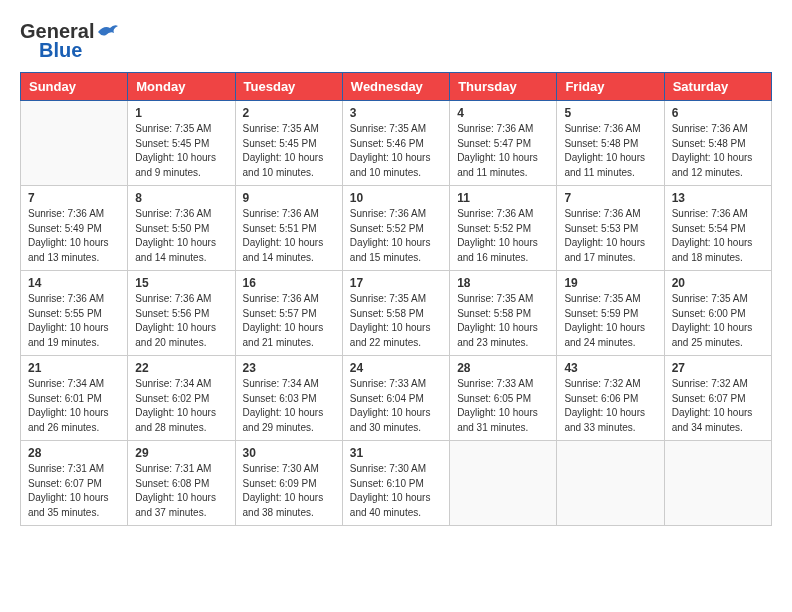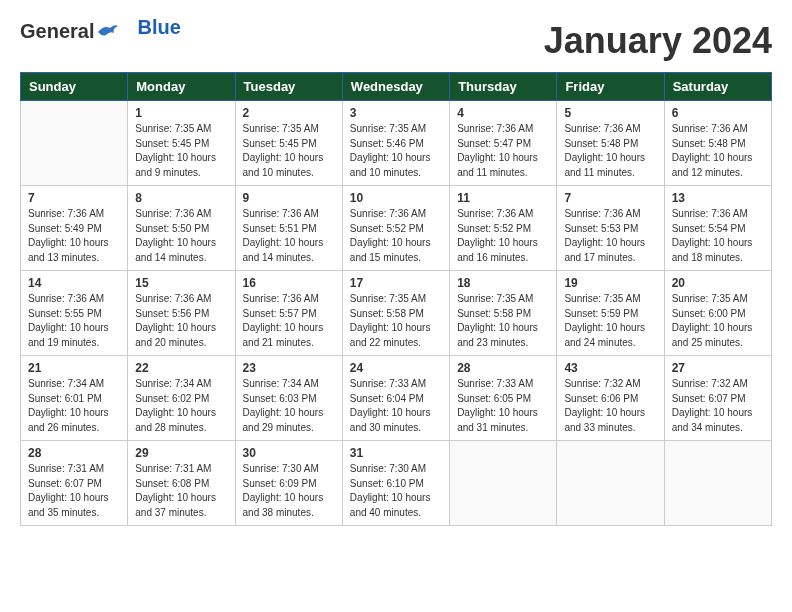--- a/index.html
+++ b/index.html
@@ -11,20 +11,21 @@
       padding: 20px;
     }
     .header {
       display: flex;
       justify-content: space-between;
       align-items: flex-start;
       margin-bottom: 10px;
     }
     .logo {
       display: flex;
+      flex-direction: column;
       align-items: flex-start;
     }
     .logo-text {
       display: flex;
       align-items: center;
       font-size: 20px;
       font-weight: bold;
       color: #333;
     }
     .logo-general { color: #333; }
@@ -45,21 +46,21 @@
     .location {
       font-size: 16px;
       color: #555;
     }
     table {
       width: 100%;
       border-collapse: collapse;
       table-layout: fixed;
     }
     th {
-      background-color: #14532d;
+      background-color: #ef4444;
       color: white;
       text-align: left;
       padding: 6px 8px;
       font-size: 13px;
       font-weight: bold;
       border: 1px solid #2a5fa8;
     }
     td {
       border: 1px solid #ccc;
       vertical-align: top;
@@ -90,21 +91,20 @@
   <div class="logo">
     <div class="logo-text">
       <span class="logo-general">General</span>
       <svg class="logo-bird" viewBox="0 0 22 18" xmlns="http://www.w3.org/2000/svg">
         <path d="M2,9 Q8,2 14,5 Q18,1 22,3 Q16,6 18,10 Q14,8 10,12 Q6,14 2,9 Z" fill="#3474c4"></path>
       </svg>
     </div>
     <span class="logo-blue" style="color:#1a5fb4; font-weight:bold; font-size:20px; margin-top:-4px; margin-left:19px;">Blue</span>
   </div>
   <div class="title-section">
-    <div class="month-title">January 2024</div>
   </div>
 </div>
 
 <table>
   <thead>
     <tr>
     <th>Sunday</th>
         <th>Monday</th>
         <th>Tuesday</th>
         <th>Wednesday</th>

